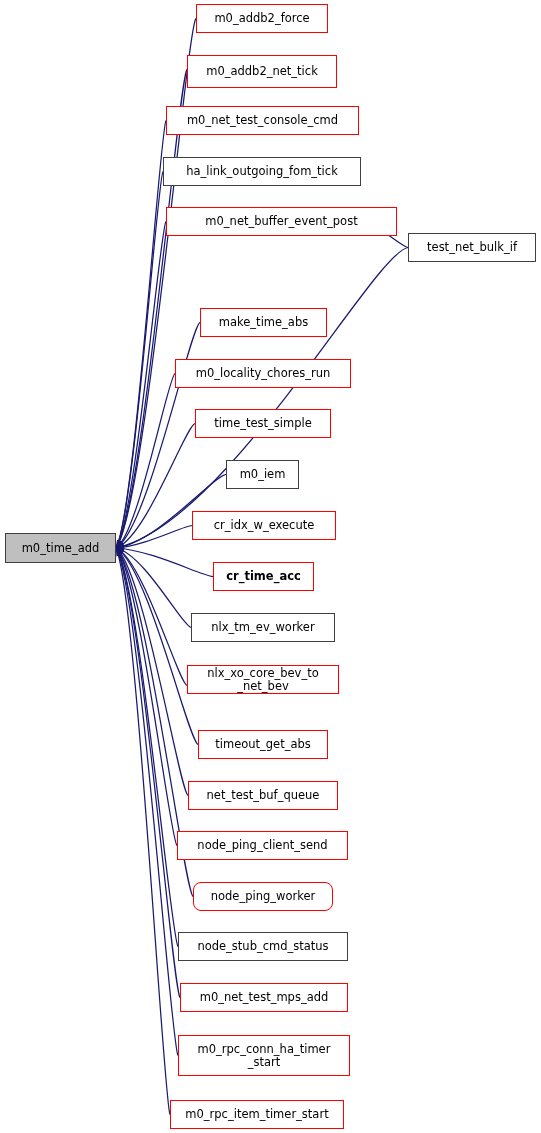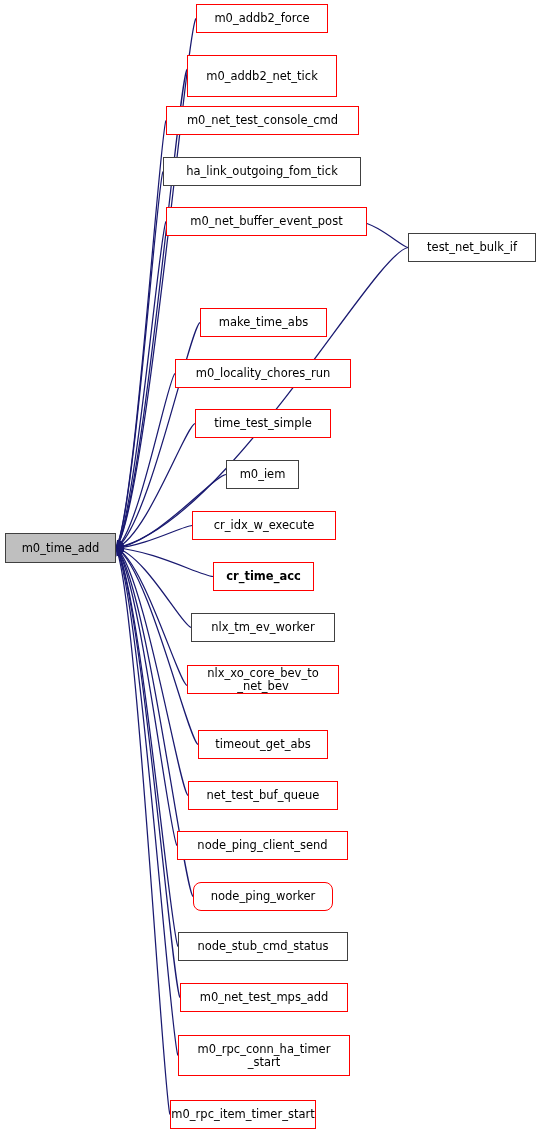--- a/index.html
+++ b/index.html
@@ -84,37 +84,37 @@
         <path d="M193,896.5 C183.76,889.53 145.26,575.88 116,548" marker-end="url(#ah)"></path>
         <path d="M178,946.5 C170.56,938.53 139.56,579.88 116,548" marker-end="url(#ah)"></path>
         <path d="M180,997.5 C172.32,988.51 140.32,583.96 116,548" marker-end="url(#ah)"></path>
         <path d="M178,1055.5 C170.56,1045.35 139.56,588.5999999999999 116,548" marker-end="url(#ah)"></path>
         <path d="M170,1114.5 C163.52,1103.17 136.52,593.3199999999999 116,548" marker-end="url(#ah)"></path>
       </g>
   </svg>
   <div id="node-layer">
       <div class="node current" style="left: 5px; top: 533px; width: 111px; height: 30px;">m0_time_add</div>
       <div class="node red" style="left: 196px; top: 4px; width: 132px; height: 29px;">m0_addb2_force</div>
-      <div class="node red" style="left: 187px; top: 55px; width: 150px; height: 42px;">m0_addb2_net_tick</div>
+      <div class="node red" style="left: 187px; top: 55px; width: 150px; height: 33px;">m0_addb2_net_tick</div>
       <div class="node red" style="left: 166px; top: 106px; width: 193px; height: 29px;">m0_net_test_console_cmd</div>
       <div class="node black" style="left: 163px; top: 157px; width: 198px; height: 29px;">ha_link_outgoing_fom_tick</div>
-      <div class="node red" style="left: 166px; top: 207px; width: 201px; height: 29px;">m0_net_buffer_event_post</div>
+      <div class="node red" style="left: 166px; top: 207px; width: 231px; height: 29px;">m0_net_buffer_event_post</div>
       <div class="node black" style="left: 408px; top: 233px; width: 128px; height: 29px;">test_net_bulk_if</div>
       <div class="node red" style="left: 200px; top: 308px; width: 127px; height: 29px;">make_time_abs</div>
       <div class="node red" style="left: 175px; top: 359px; width: 176px; height: 29px;">m0_locality_chores_run</div>
       <div class="node red" style="left: 195px; top: 409px; width: 136px; height: 29px;">time_test_simple</div>
       <div class="node black" style="left: 226px; top: 460px; width: 73px; height: 29px;">m0_iem</div>
       <div class="node red" style="left: 192px; top: 511px; width: 144px; height: 29px; text-align: right;">cr_idx_w_execute</div>
       <div class="node red" style="left: 213px; top: 562px; width: 101px; height: 29px; font-weight: bold;">cr_time_acc</div>
       <div class="node black" style="left: 191px; top: 613px; width: 144px; height: 29px;">nlx_tm_ev_worker</div>
       <div class="node red" style="left: 187px; top: 665px; width: 152px; height: 29px;">nlx_xo_core_bev_to
 _net_bev</div>
       <div class="node red" style="left: 198px; top: 730px; width: 130px; height: 29px;">timeout_get_abs</div>
       <div class="node red" style="left: 188px; top: 781px; width: 150px; height: 29px;">net_test_buf_queue</div>
       <div class="node red" style="left: 177px; top: 831px; width: 171px; height: 29px;">node_ping_client_send</div>
       <div class="node red" style="left: 193px; top: 882px; width: 140px; height: 29px; border-radius: 8px;">node_ping_worker</div>
       <div class="node black" style="left: 178px; top: 932px; width: 170px; height: 29px;">node_stub_cmd_status</div>
       <div class="node red" style="left: 180px; top: 983px; width: 168px; height: 29px;">m0_net_test_mps_add</div>
       <div class="node red" style="left: 178px; top: 1035px; width: 172px; height: 41px;">m0_rpc_conn_ha_timer
 _start</div>
-      <div class="node red" style="left: 170px; top: 1100px; width: 146px; height: 29px;">m0_rpc_item_timer_start</div>
+      <div class="node red" style="left: 170px; top: 1100px; width: 174px; height: 29px;">m0_rpc_item_timer_start</div>
     </div>
 </div>
 
 </body></html>

